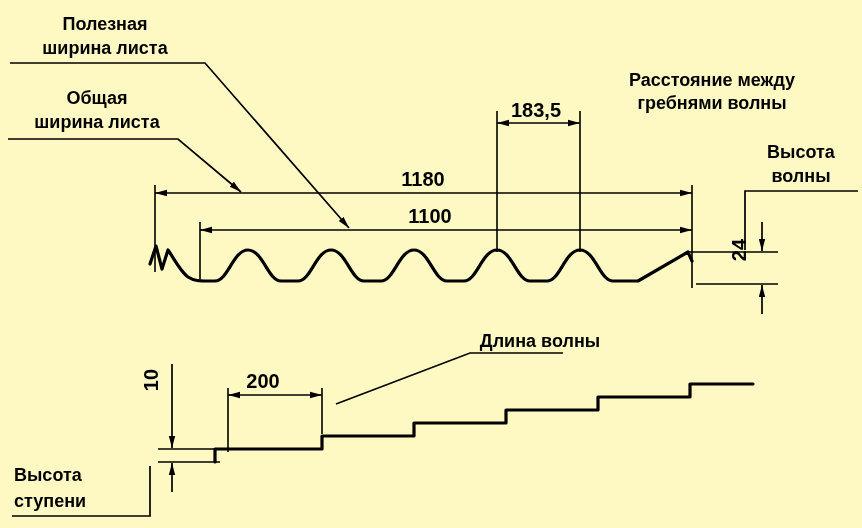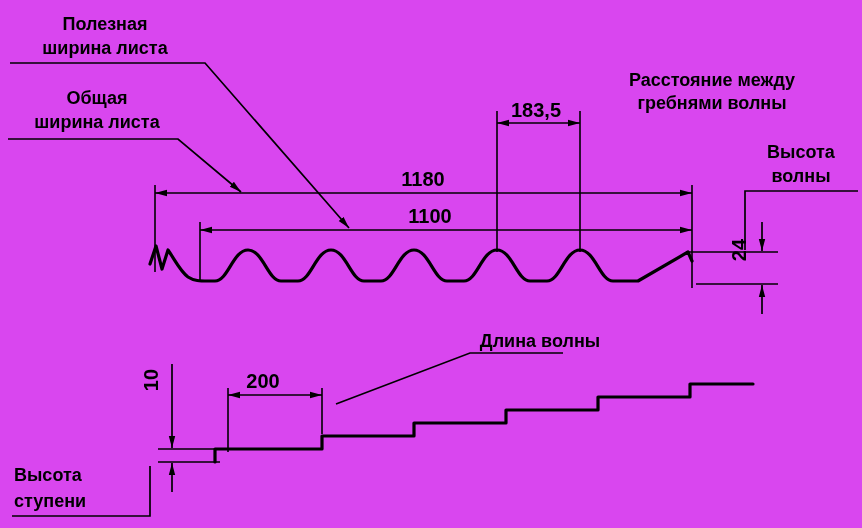--- a/index.html
+++ b/index.html
@@ -1,16 +1,16 @@
 <!DOCTYPE html>
 <html><head>
 <meta charset="utf-8">
 <style>
   html,body{margin:0;padding:0;background:#ffffff;}
-  .stage{position:relative;width:862px;height:528px;background:#d946ef;overflow:hidden;}
+  .stage{position:relative;width:862px;height:528px;background:#fef9c3;overflow:hidden;}
   svg{display:block;}
   text{font-family:"Liberation Sans","DejaVu Sans",sans-serif;font-weight:bold;fill:#000;}
   .lbl{font-size:18px;}
   .num{font-size:20px;}
   .profile{fill:none;stroke:#000;stroke-width:3.2;stroke-linejoin:round;stroke-linecap:round;}
   .dim{fill:none;stroke:#000;stroke-width:1.7;}
   .ext{fill:none;stroke:#000;stroke-width:1.6;}
   .ld{fill:none;stroke:#000;stroke-width:1.7;}
 </style>
 </head>

